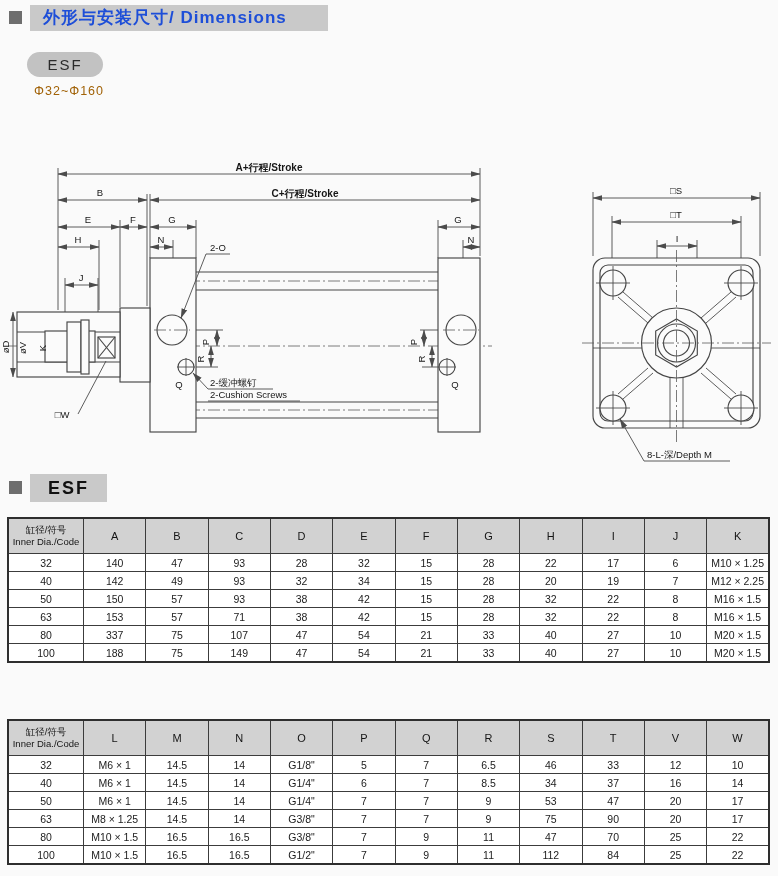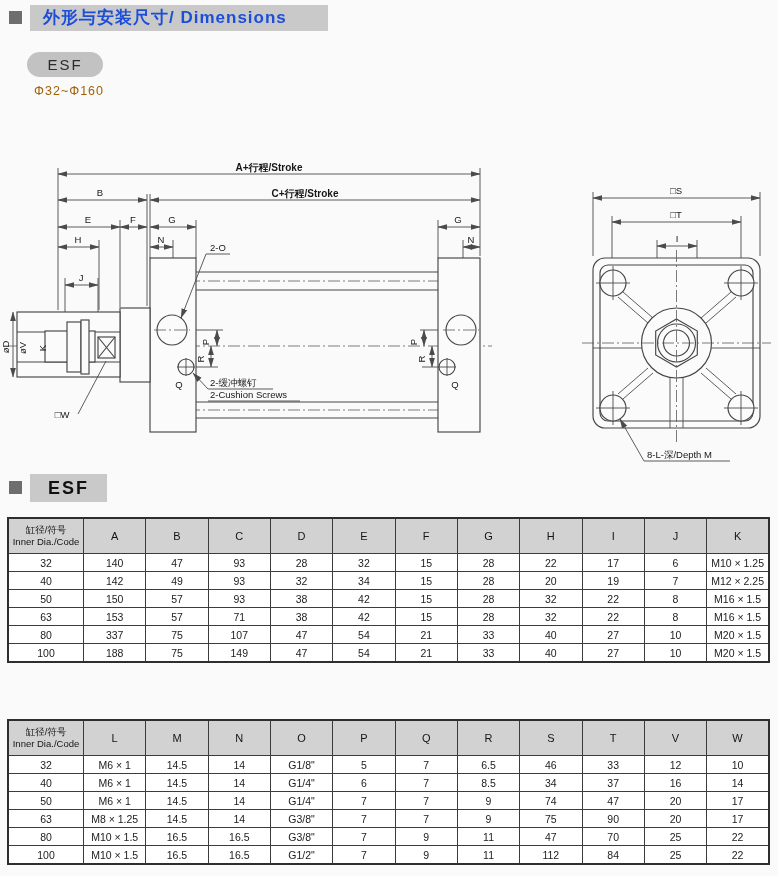--- a/index.html
+++ b/index.html
@@ -410,21 +410,21 @@
         </tr>
         <tr>
           <td>50</td>
           <td>M6 × 1</td>
           <td>14.5</td>
           <td>14</td>
           <td>G1/4"</td>
           <td>7</td>
           <td>7</td>
           <td>9</td>
-          <td>74</td>
+          <td>53</td>
           <td>47</td>
           <td>20</td>
           <td>17</td>
         </tr>
         <tr>
           <td>63</td>
           <td>M8 × 1.25</td>
           <td>14.5</td>
           <td>14</td>
           <td>G3/8"</td>

